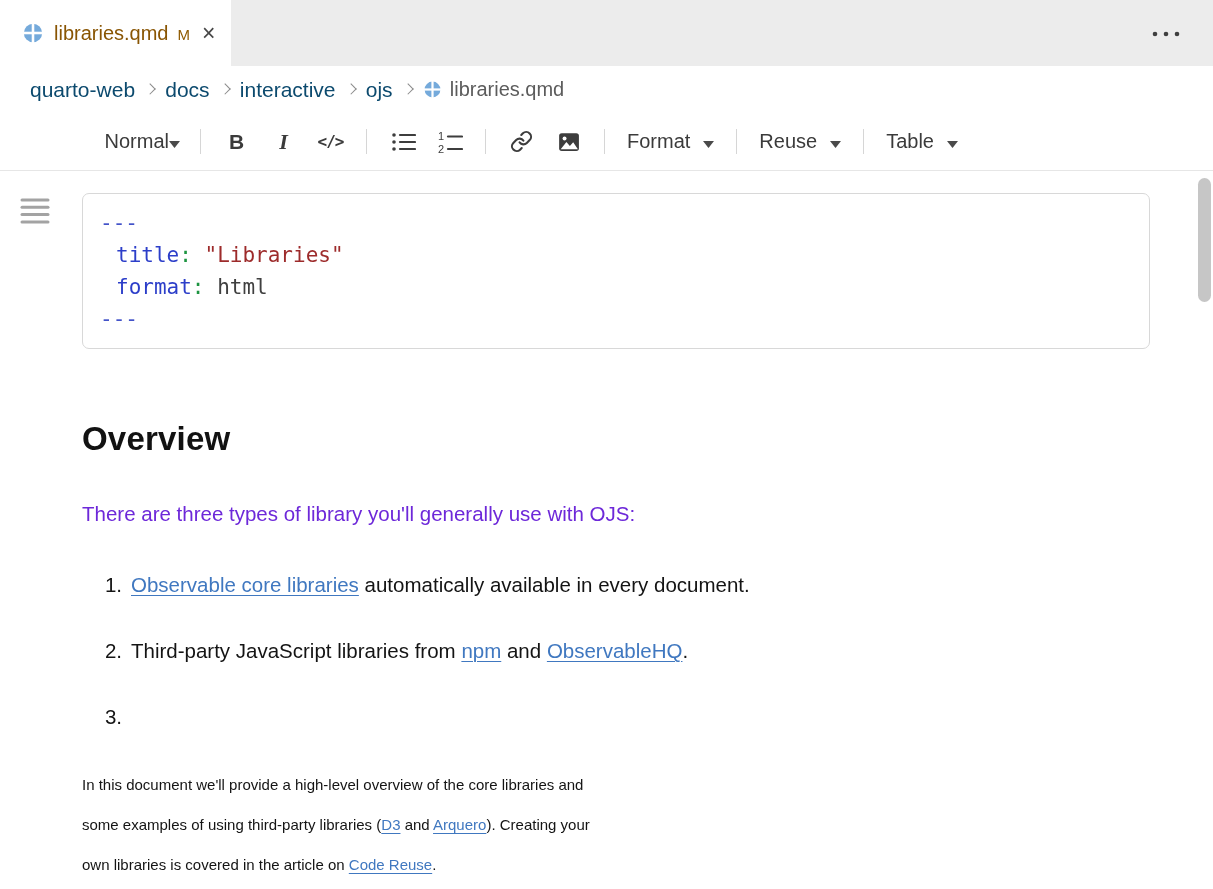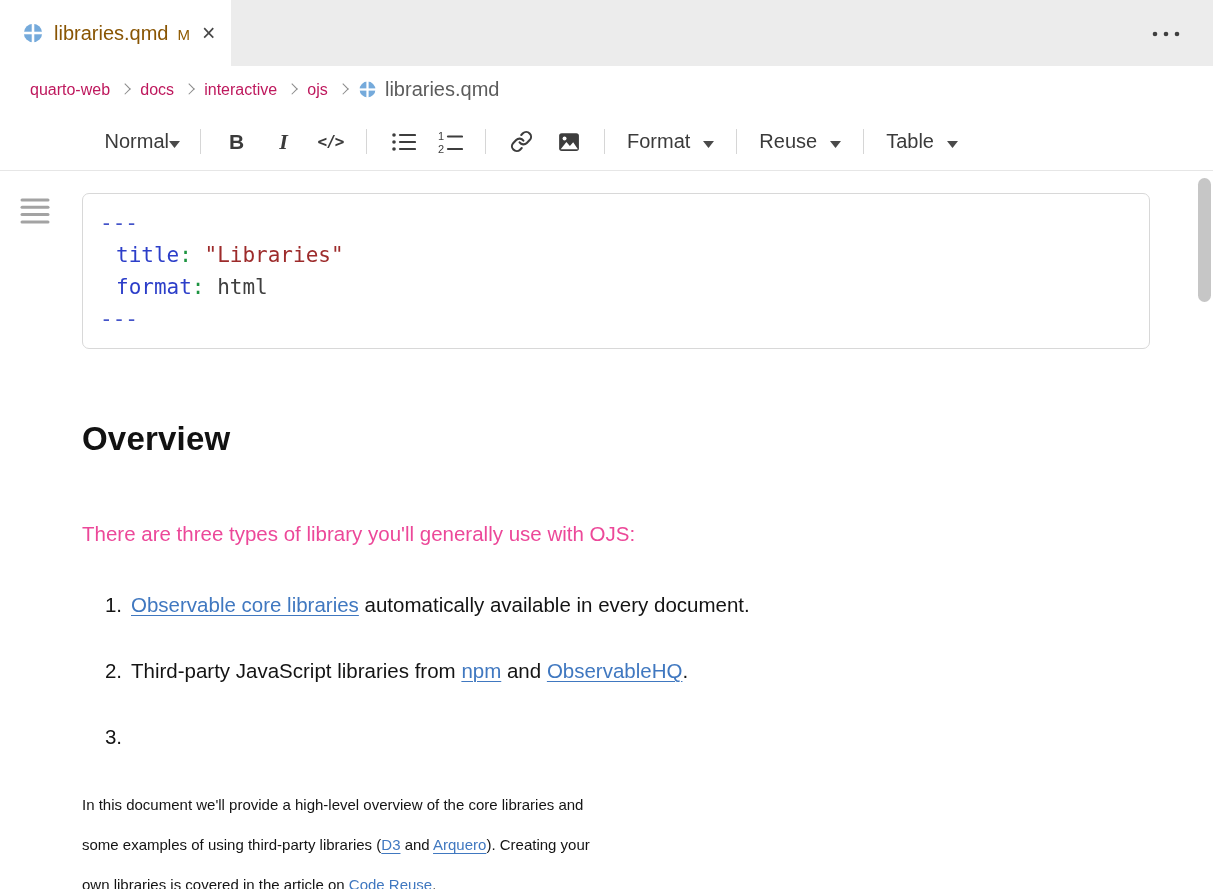--- a/index.html
+++ b/index.html
@@ -10,21 +10,21 @@
   .tabbar { height:66px; background:#ececec; display:flex; align-items:stretch; position:relative; }
   .tab { background:#fff; display:flex; align-items:center; padding:0 16px 0 22px; cursor:pointer; }
   .tab .qicon { width:22px; height:22px; margin-right:10px; flex:0 0 auto; }
   .tab-label { font-size:20px; color:#895503; }
   .tab-m { font-size:15px; color:#8f5a00; margin-left:9px; margin-top:2px; }
   .tab-close { font-size:23px; color:#474747; margin-left:12px; line-height:1; cursor:pointer; }
   .more-actions { position:absolute; right:26px; top:50%; transform:translateY(-50%); cursor:pointer; padding:6px; }
 
   
   .breadcrumbs { height:47px; background:#fff; display:flex; align-items:center; padding-left:30px; }
-  .crumb { font-size:16px; color:#be185d; cursor:pointer; }
+  .crumb { font-size:21px; color:#0c4a6e; cursor:pointer; }
   .crumb-sep { display:inline-block; border:solid #8a8a8a; border-width:1.8px 1.8px 0 0; padding:3.6px;
                transform:rotate(45deg); margin:0 11px; }
   .breadcrumbs .qicon { width:19px; height:19px; margin-right:8px; }
   .crumb-file { font-size:20px; color:#5c5c5c; cursor:pointer; }
 
   
   .toolbar { height:58px; border-bottom:1px solid #e6e6e6; display:flex; align-items:center; padding:0 12px;
              color:#3b3b3b; background:#fff; }
   .style-select { width:176px; display:flex; align-items:center; justify-content:flex-end;
                   padding:0 8px; font-size:20px; cursor:pointer; height:40px; border-radius:5px; }
@@ -44,21 +44,21 @@
   .yaml-block { width:1068px; border:1px solid #d8d8d8; border-radius:7px; padding:13px 17px;
                 font-family:"DejaVu Sans Mono","Liberation Mono",monospace; font-size:21px; line-height:32px;
                 background:#fff; cursor:text; }
   .y-dash { color:#4353c9; }
   .y-key { color:#2c3ec9;margin-left:16px; }
   .y-colon { color:#1d9440; white-space:pre; }
   .y-str { color:#9d2b2b; }
   .y-plain { color:#404040; }
 
   .doc-h1 { margin-top:70px; font-size:33px; font-weight:700; color:#121212; line-height:40px; letter-spacing:.2px; }
-  .doc-p { margin-top:60px; font-size:20.5px; line-height:30px; color:#ec4899; }
+  .doc-p { margin-top:40px; font-size:20.5px; line-height:30px; color:#6d28d9; }
 
   .doc-list { margin-top:38px; }
   .li { display:flex; line-height:36px; margin-bottom:30px; font-size:20.5px; color:#141414; }
   .li-num { width:40px; text-align:right; flex:0 0 auto; }
   .li-body { margin-left:9px; }
 
   .doc-closing { margin-top:24px; font-size:15px; line-height:40px; color:#141414; }
   .line { display:block; }
 
   .t { white-space:pre-wrap; }

